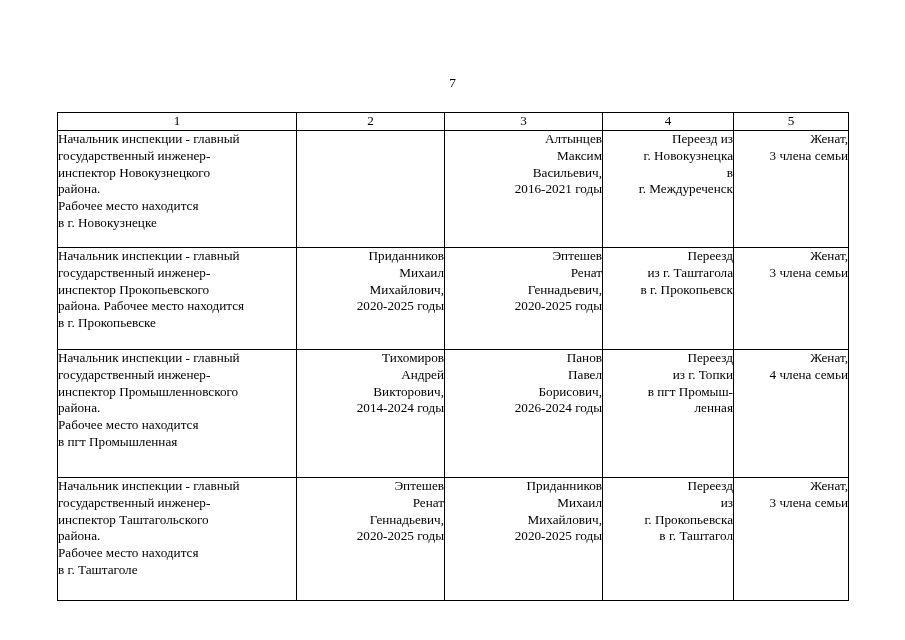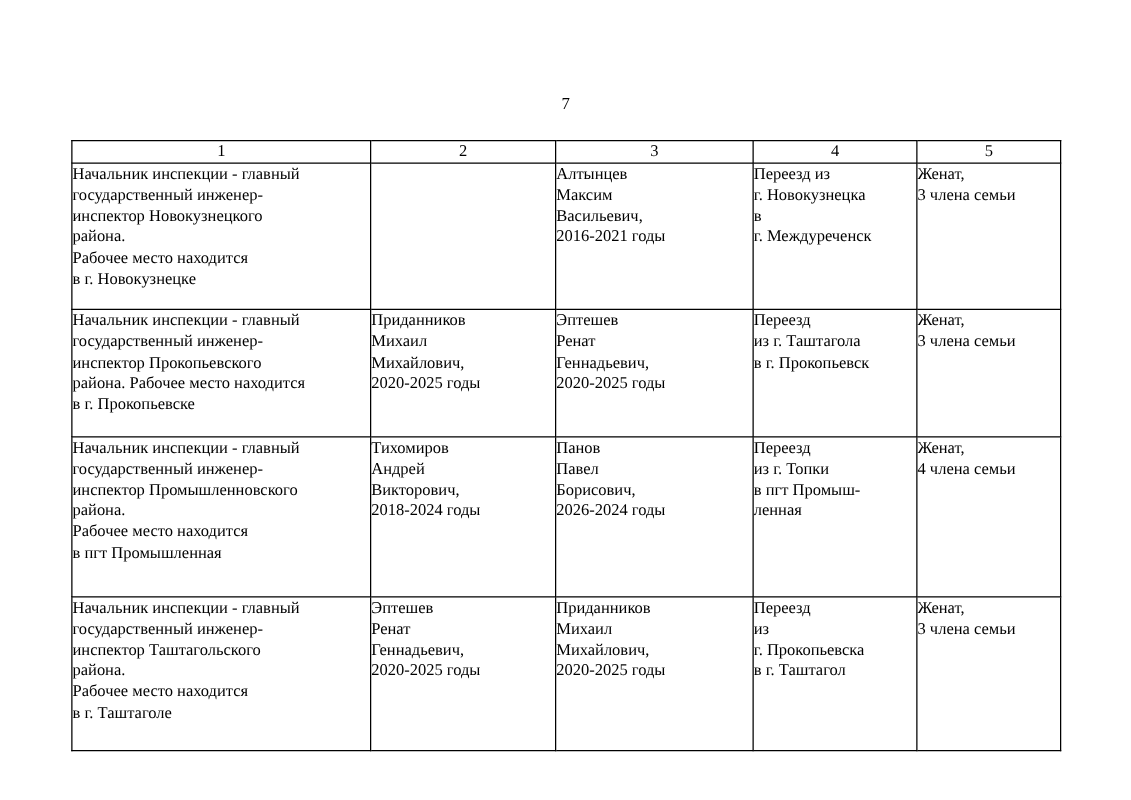--- a/index.html
+++ b/index.html
@@ -51,21 +51,21 @@
     vertical-align: middle;
     padding: 0 0 1px 0;
   }
   .cell-left {
     padding: 4px 4px 4px 7px;
     text-align: left;
     white-space: pre-line;
   }
   .cell-center {
     padding: 4px 3px 4px 3px;
-    text-align: left;
+    text-align: right;
     white-space: pre-line;
   }
   col.c1 { width: 239px; }
   col.c2 { width: 148px; }
   col.c3 { width: 158px; }
   col.c4 { width: 131px; }
   col.c5 { width: 115px; }
   tr.r1 td { height: 116px; }
   tr.r2 td { height: 101px; }
   tr.r3 td { height: 127px; }
@@ -139,21 +139,21 @@
       <tr class="r3">
         <td class="cell-left">Начальник инспекции - главный
 государственный инженер-
 инспектор Промышленновского
 района.
 Рабочее место находится
 в  пгт Промышленная</td>
         <td class="cell-center">Тихомиров
 Андрей
 Викторович,
-2018-2024 годы</td>
+2014-2024 годы</td>
         <td class="cell-center">Панов
 Павел
 Борисович,
 2026-2024 годы</td>
         <td class="cell-center">Переезд
 из г. Топки
 в пгт Промыш-
 ленная</td>
         <td class="cell-center">Женат,
 4 члена семьи</td>

